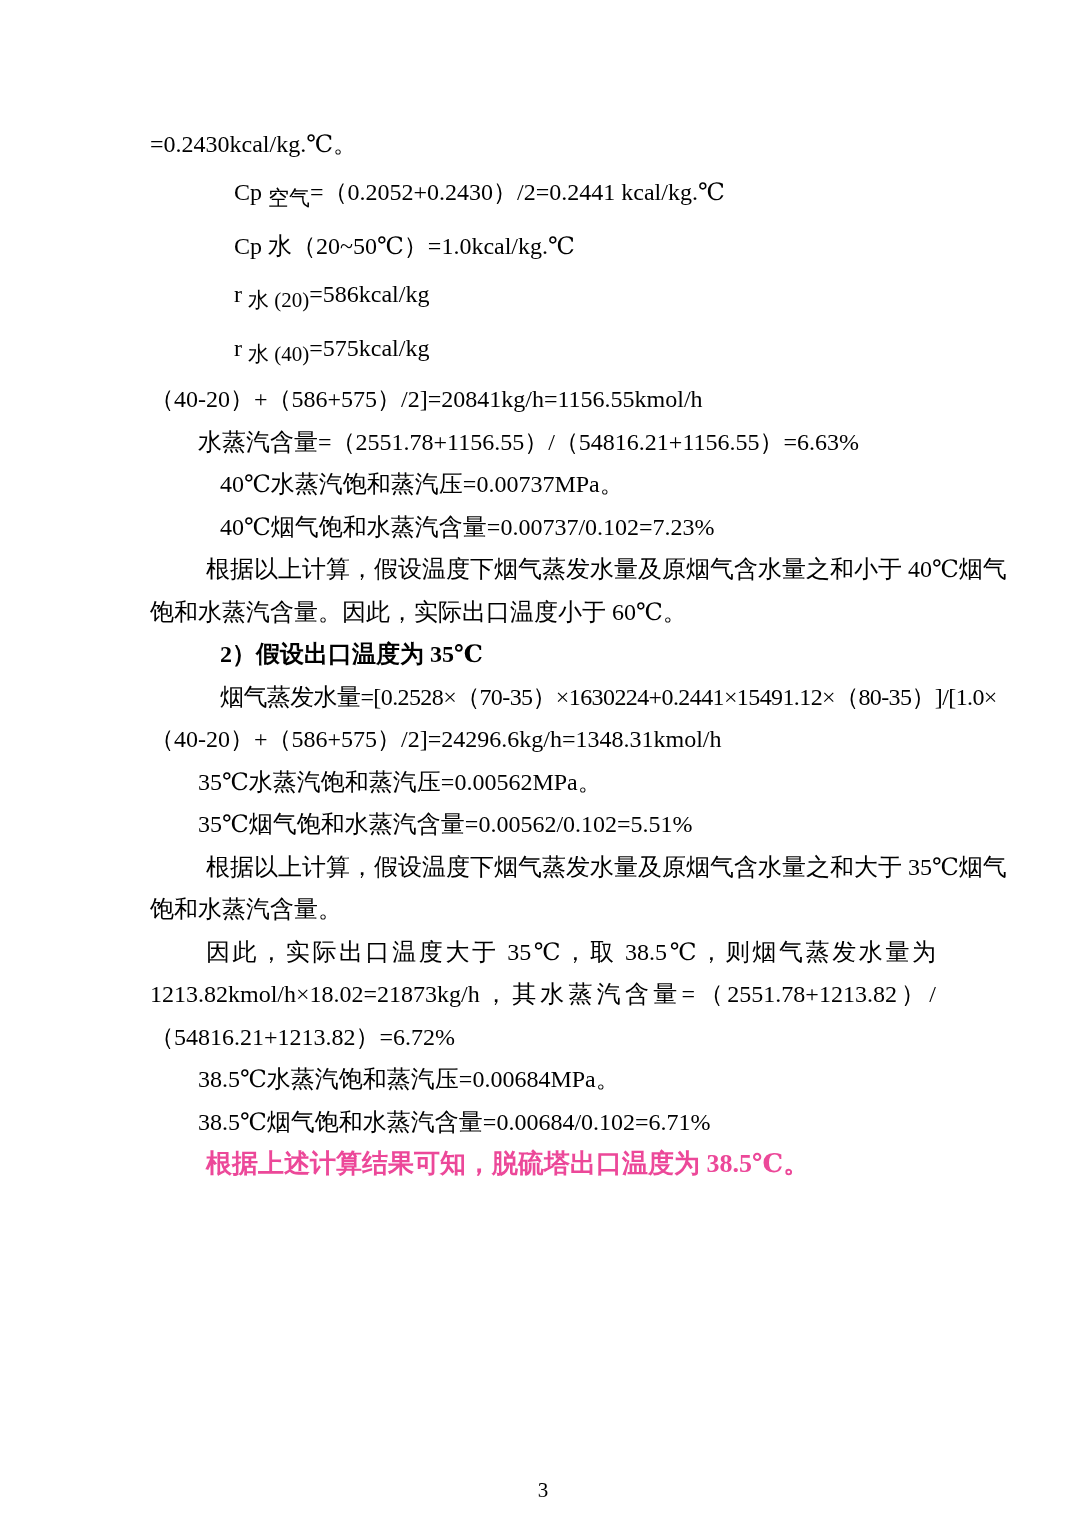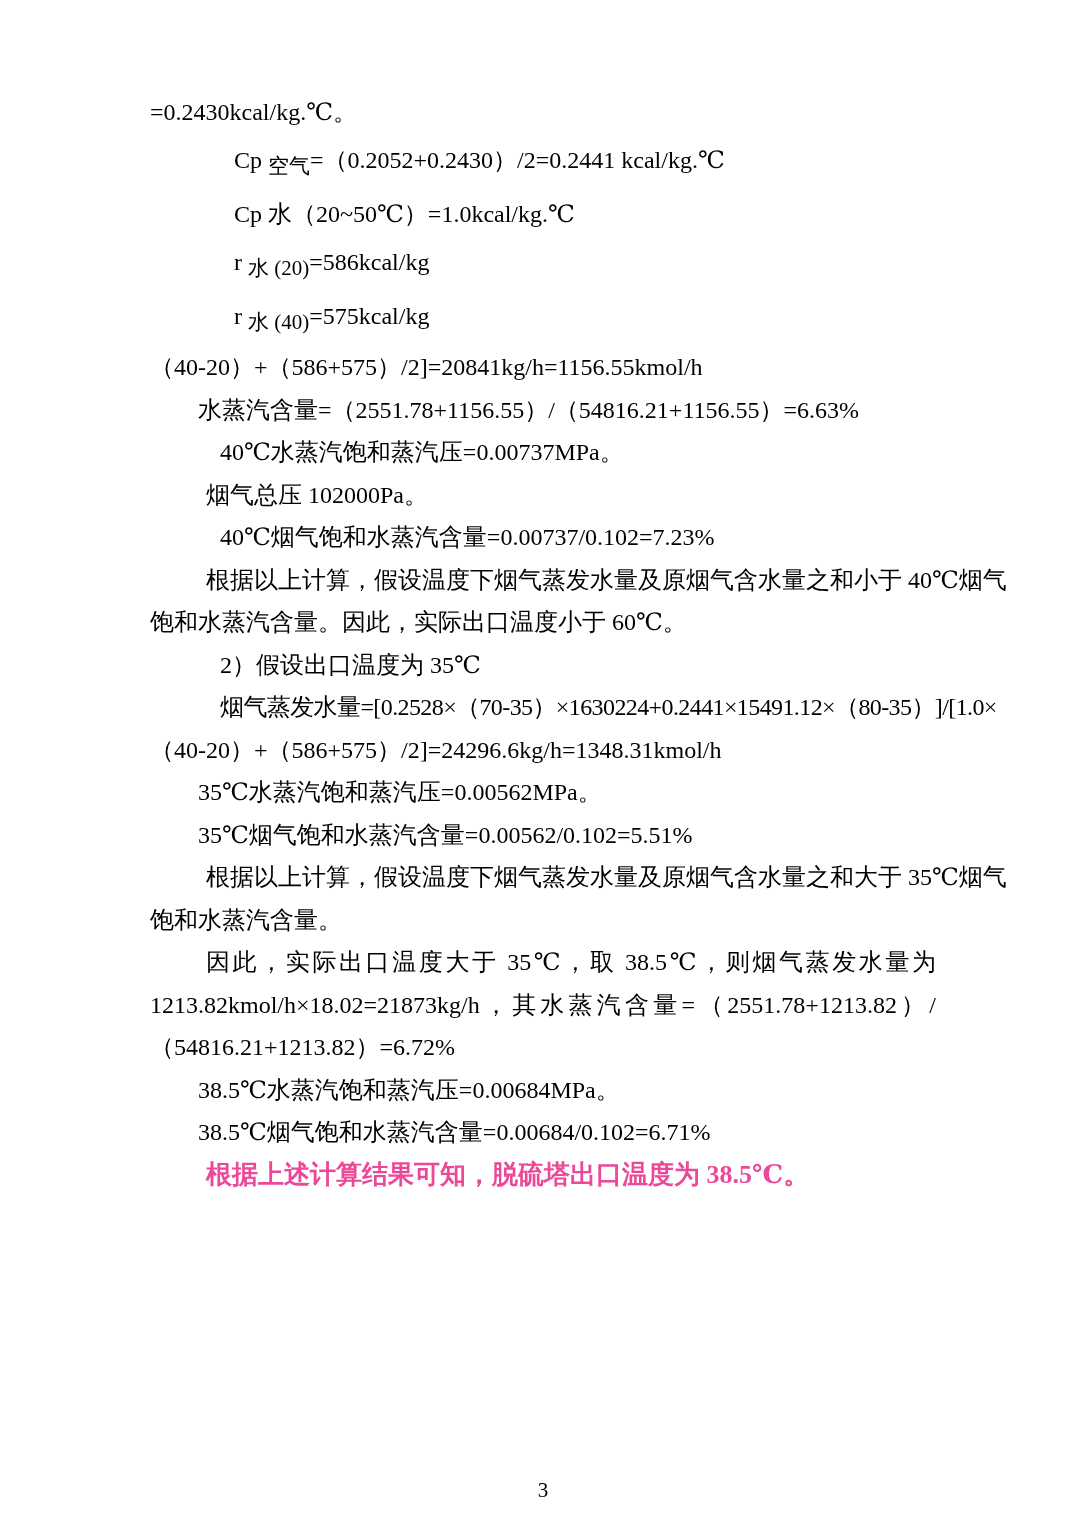--- a/index.html
+++ b/index.html
@@ -1,29 +1,29 @@
 <!DOCTYPE html>
 <html><head>
 <meta charset="utf-8">
 <style>
   * { margin:0; padding:0; box-sizing:border-box; }
   html,body { background:#ffffff; }
   .page {
     position:relative; width:1080px; height:1528px; background:#ffffff;
     overflow:hidden; font-family:"Liberation Serif","DejaVu Serif",serif; color:#000000;
   }
-  .col { position:absolute; left:150px; top:88px; width:786px; font-size:24px; }
+  .col { position:absolute; left:150px; top:120px; width:786px; font-size:24px; }
   .line { line-height:42.5px; white-space:nowrap; }
   .tall { line-height:48px; }
   .i1 { padding-left:56px; }
   .i2 { padding-left:48px; }
   .i3 { padding-left:70px; }
   .i4 { padding-left:84px; }
   .tight { letter-spacing:-0.6px; }
-  .bold { font-weight:normal; }
+  .bold { font-weight:bold; }
   .jl { white-space:normal; text-align:justify; text-align-last:justify; }
   .conclusion { color:#ec4899; font-weight:bold; font-size:26px; }
   .fsub { font-size:21px; vertical-align:-5px; }
   .pagenum { position:absolute; left:150px; top:1478px; width:786px; text-align:center; font-size:21px; }
 </style>
 </head>
 <body>
 
 <div class="page">
   <div class="col">
@@ -34,21 +34,20 @@
 
     <div class="line tall i4">Cp 水（20~50℃）=1.0kcal/kg.℃</div>
 
     <div class="line tall i4"><span>r </span><span class="fsub">水 (20)</span><span>=586kcal/kg</span></div>
 
     <div class="line tall i4"><span>r </span><span class="fsub">水 (40)</span><span>=575kcal/kg</span></div>
 
     <div class="line">（40-20）+（586+575）/2]=20841kg/h=1156.55kmol/h</div>
     <div class="line i2">水蒸汽含量=（2551.78+1156.55）/（54816.21+1156.55）=6.63%</div>
     <div class="line i3">40℃水蒸汽饱和蒸汽压=0.00737MPa。</div>
-    <div class="line i1">烟气总压 102000Pa。</div>
     <div class="line i3">40℃烟气饱和水蒸汽含量=0.00737/0.102=7.23%</div>
     <div class="line i1">根据以上计算，假设温度下烟气蒸发水量及原烟气含水量之和小于 40℃烟气</div>
     <div class="line">饱和水蒸汽含量。因此，实际出口温度小于 60℃。</div>
 
     <div class="line i3 bold">2）假设出口温度为 35℃</div>
 
     <div class="line i3 tight">烟气蒸发水量=[0.2528×（70-35）×1630224+0.2441×15491.12×（80-35）]/[1.0×</div>
     <div class="line">（40-20）+（586+575）/2]=24296.6kg/h=1348.31kmol/h</div>
     <div class="line i2">35℃水蒸汽饱和蒸汽压=0.00562MPa。</div>
     <div class="line i2">35℃烟气饱和水蒸汽含量=0.00562/0.102=5.51%</div>

